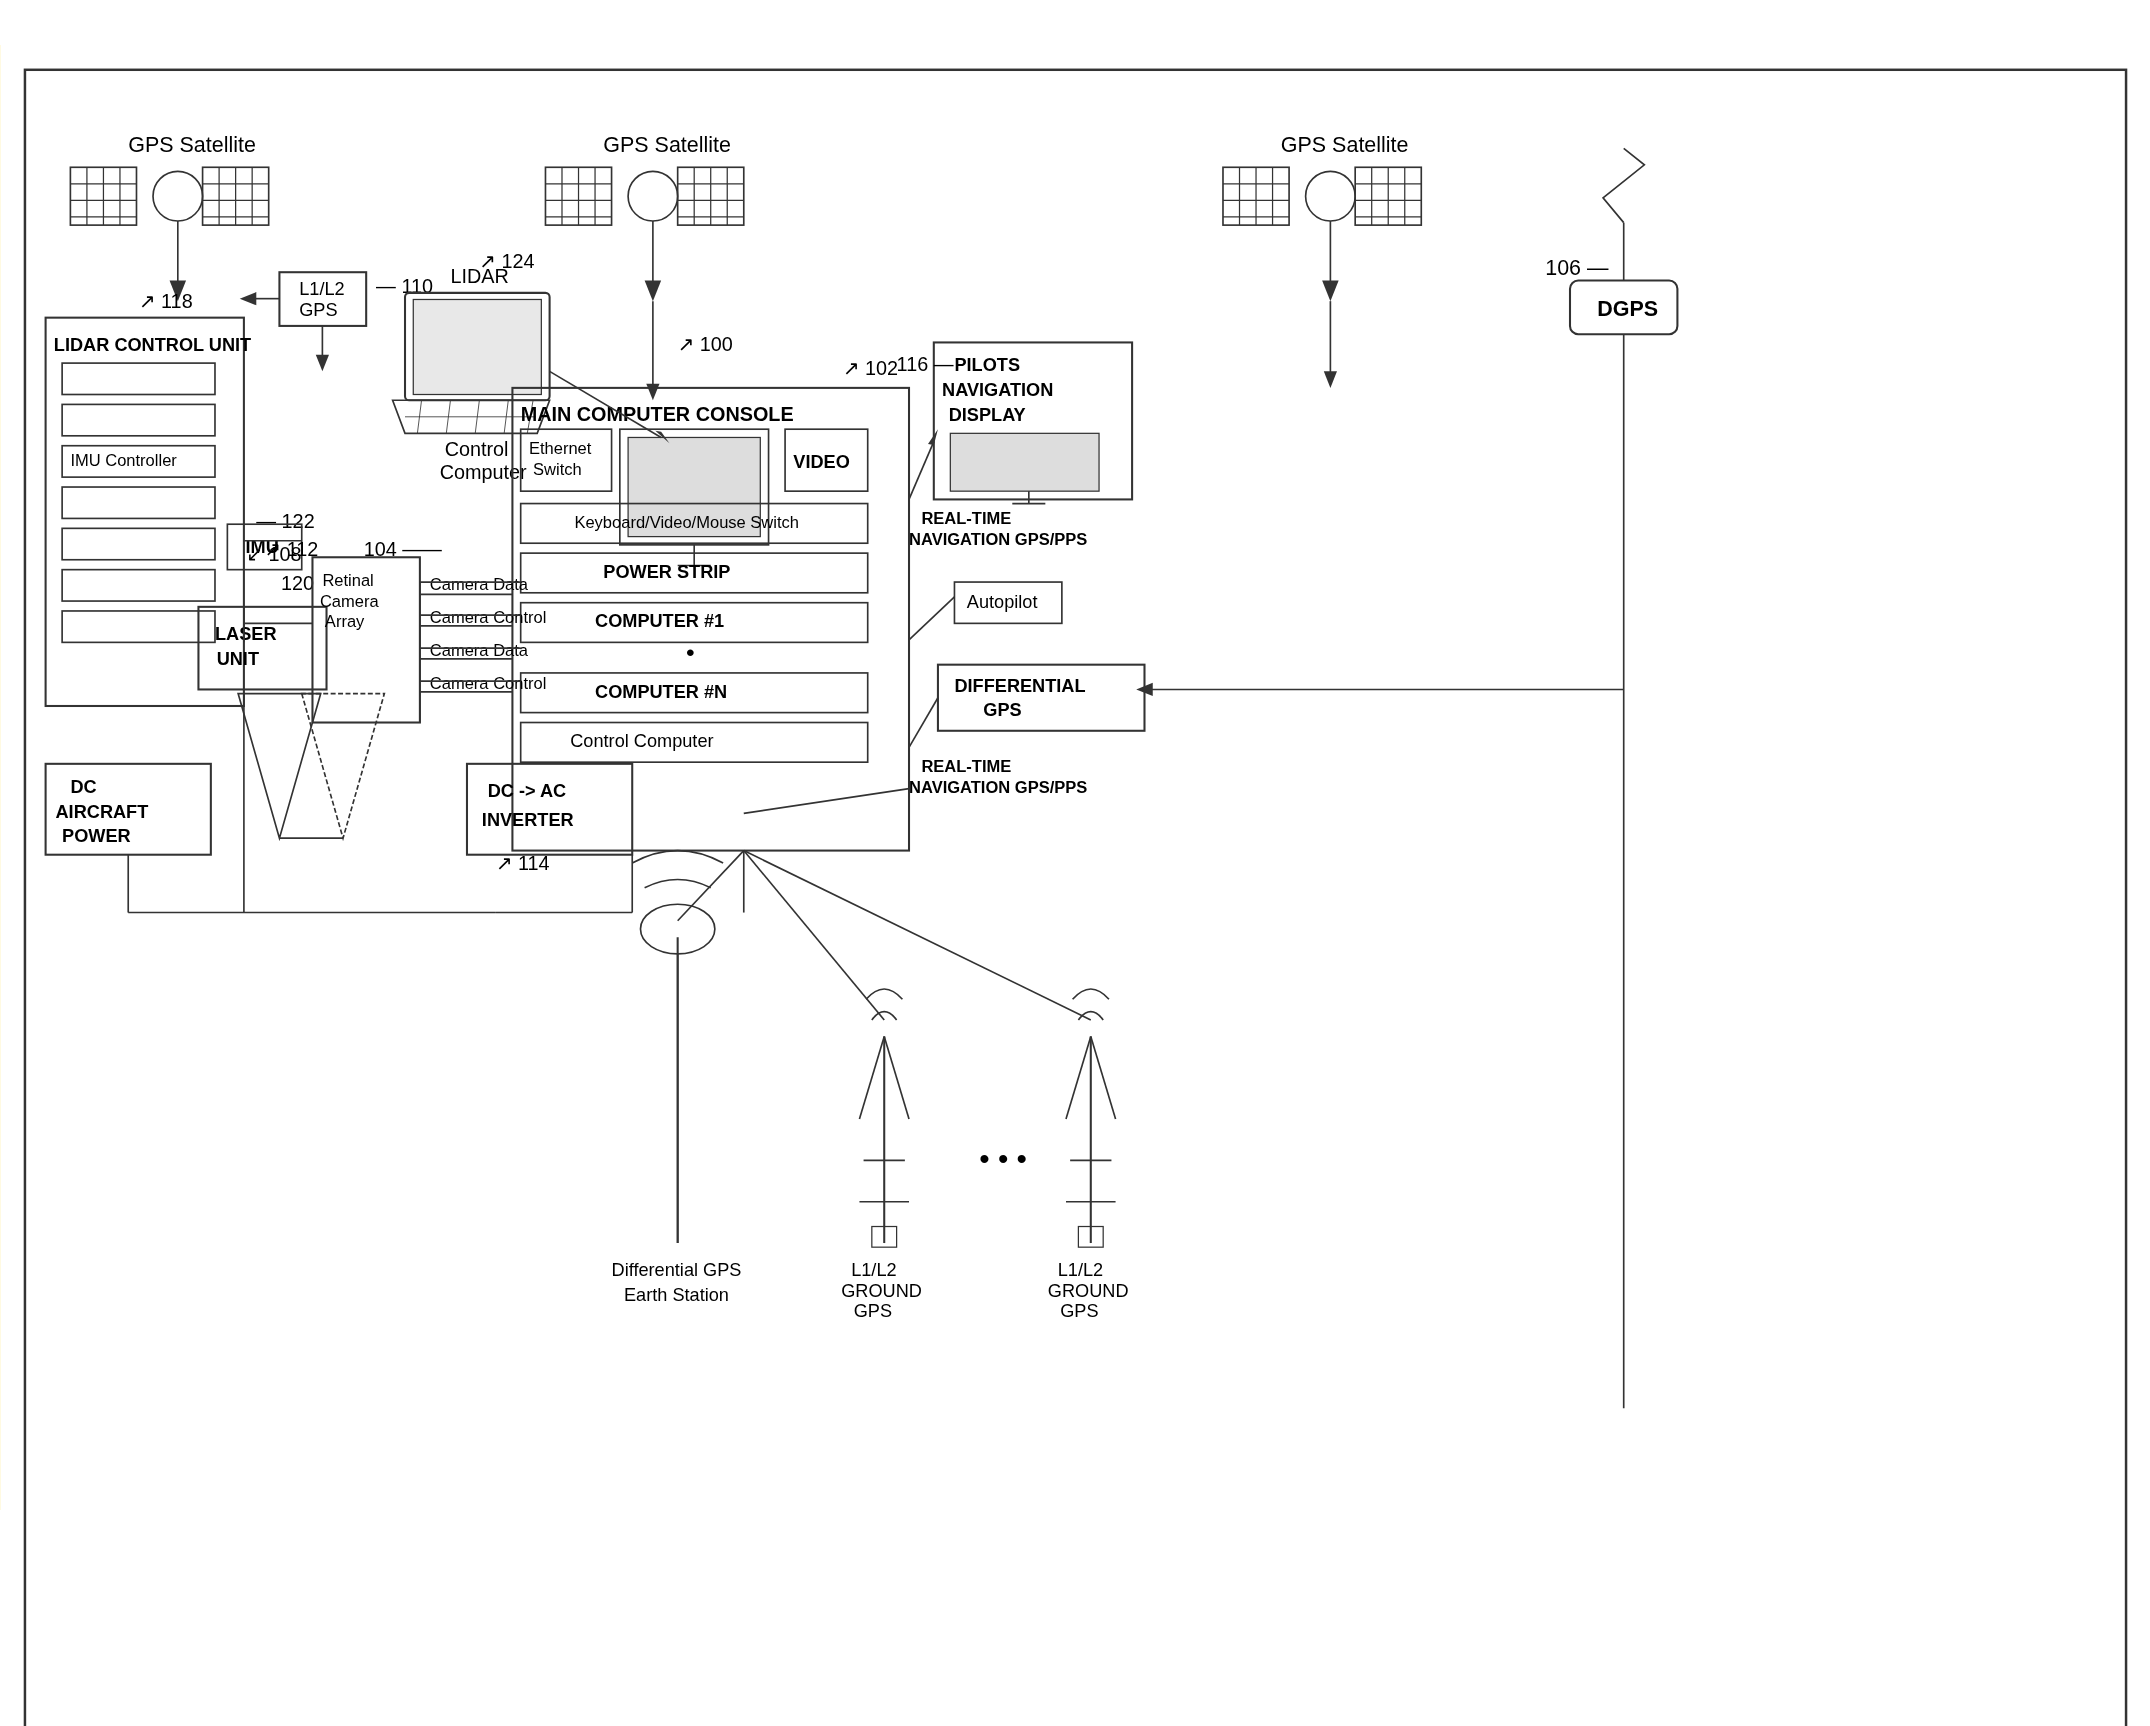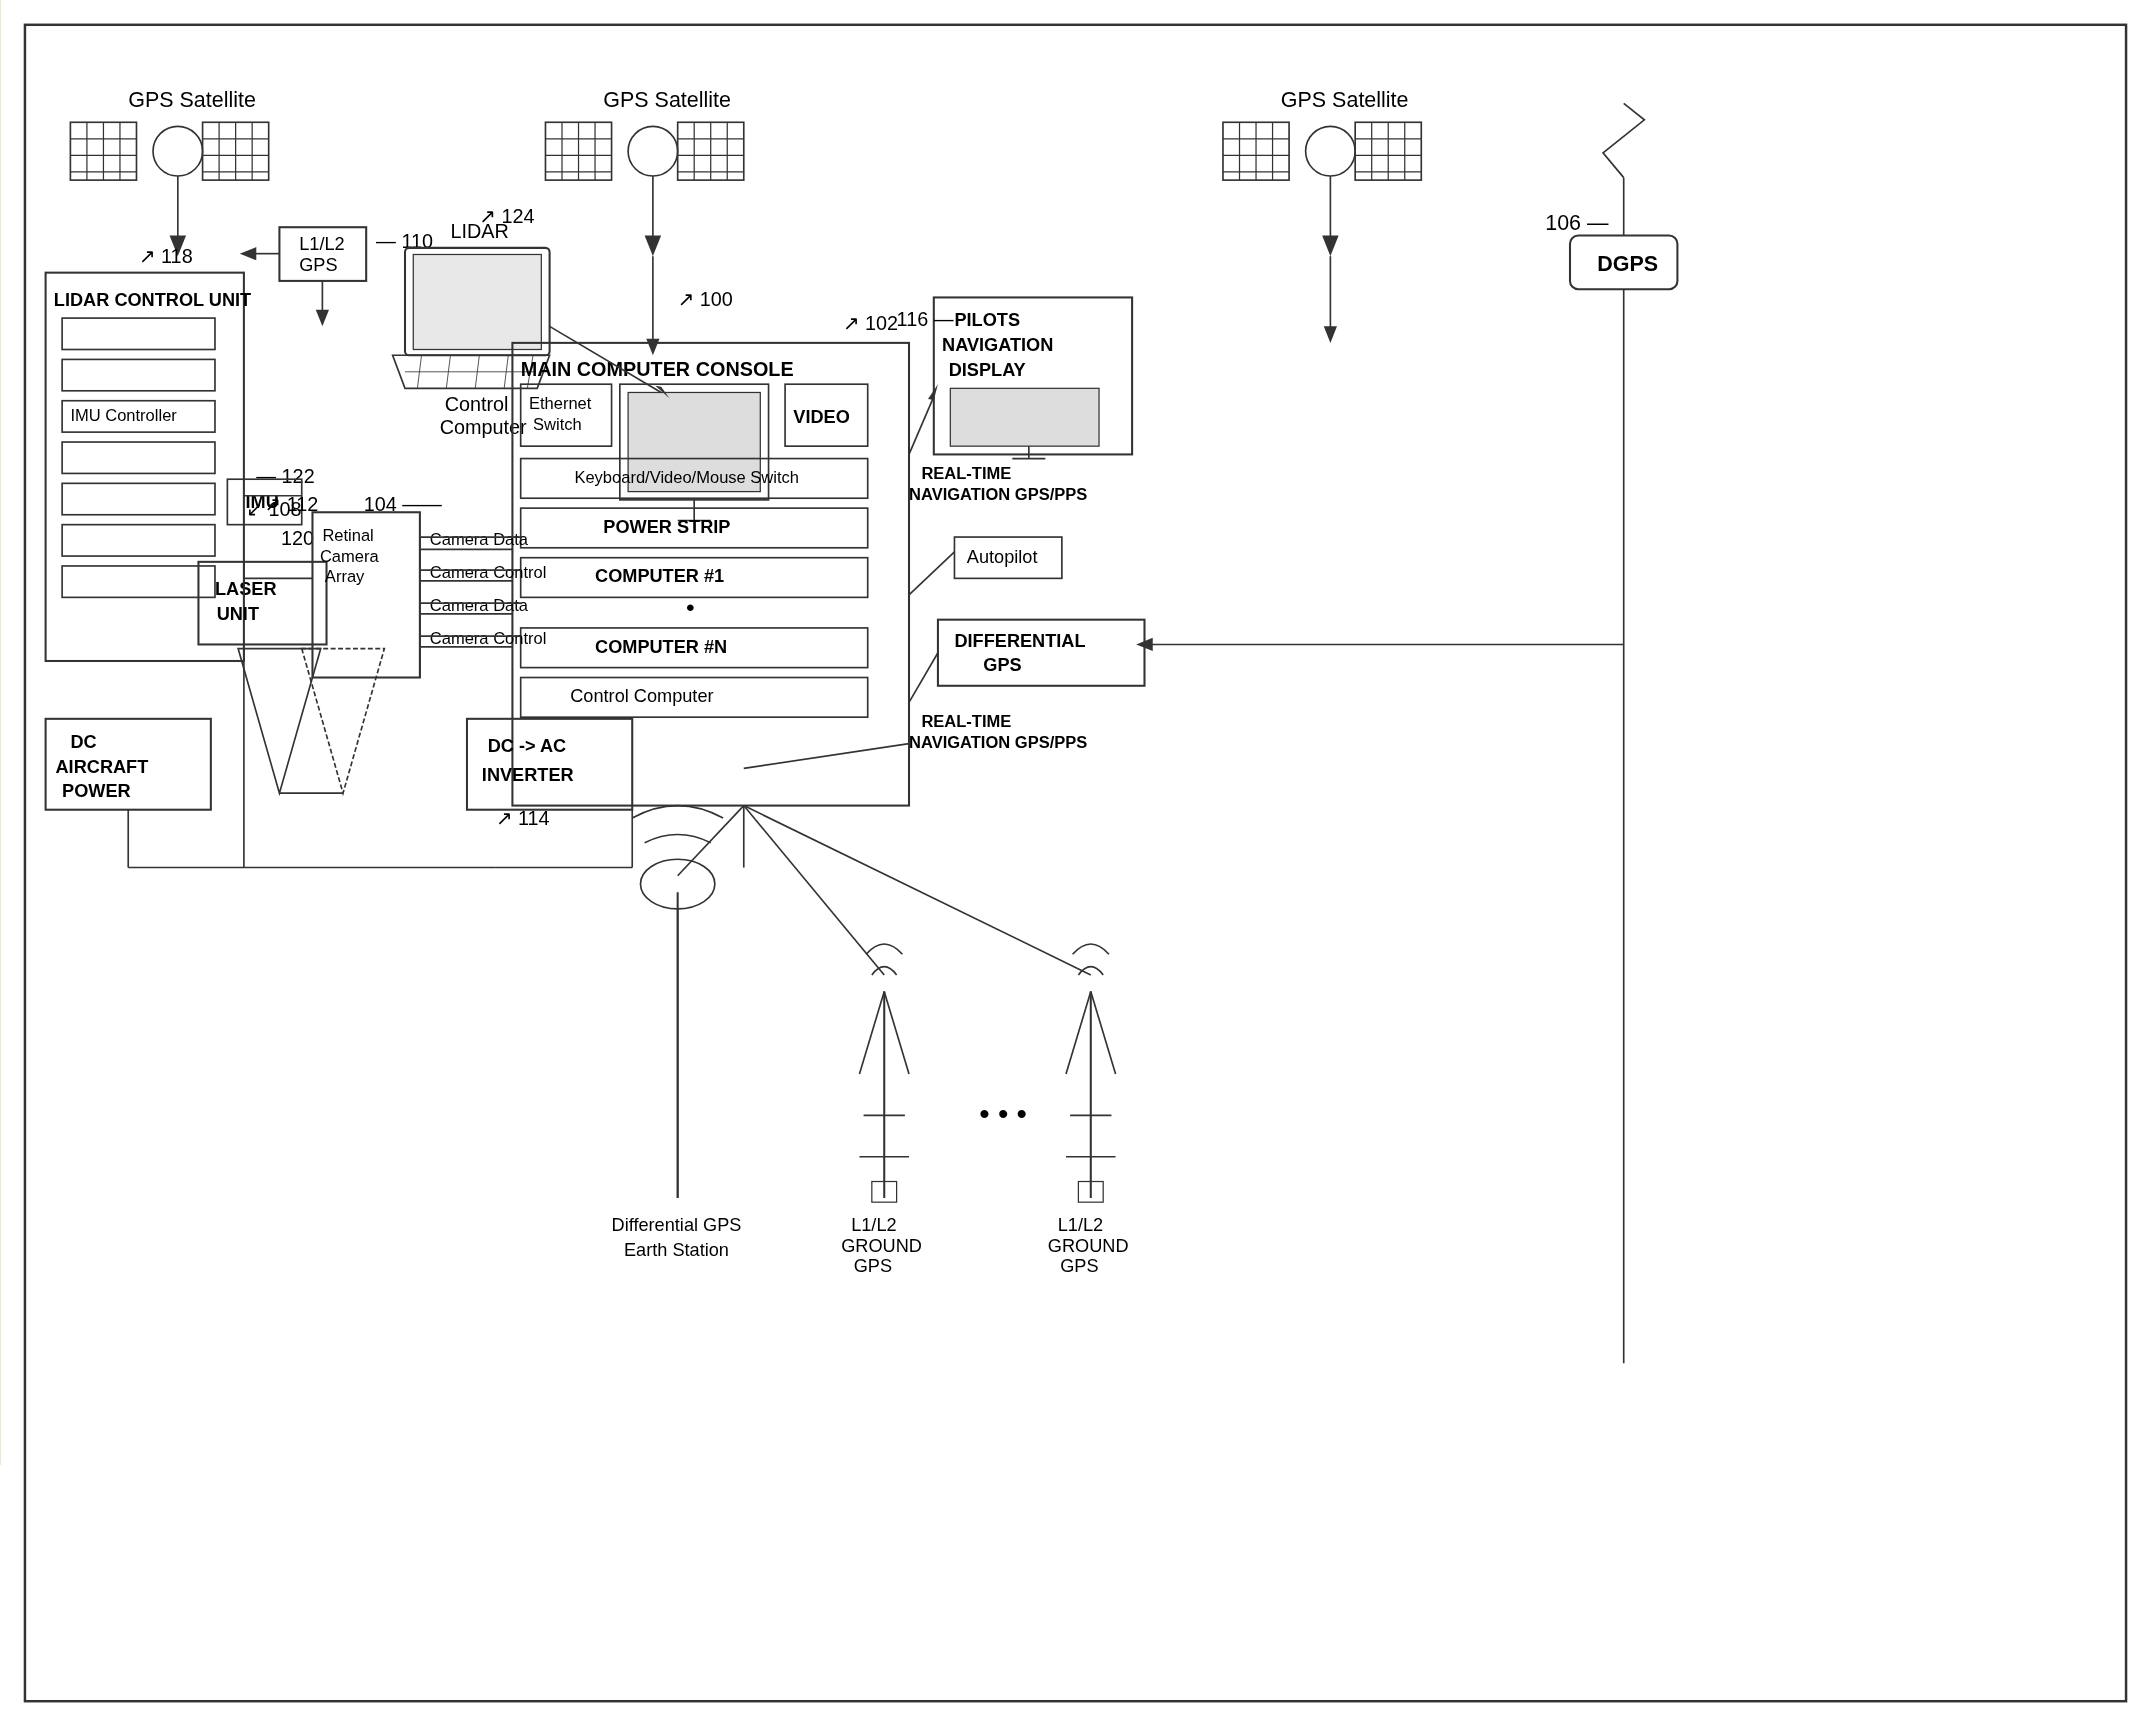--- a/index.html
+++ b/index.html
@@ -7,21 +7,22 @@
       background: #fff;
       width: 2151px;
       height: 1726px;
       overflow: hidden;
       font-family: Arial, sans-serif;
     }
     .diagram-container {
       position: relative;
       width: 2151px;
       height: 1465px;
-      background: #4d7c0f;
+      background: #fde047;
+      margin-top: 45px;
     }
     svg {
       position: absolute;
       top: 0;
       left: 0;
       width: 2151px;
       height: 1726px;
     }
   </style>
 </head>

